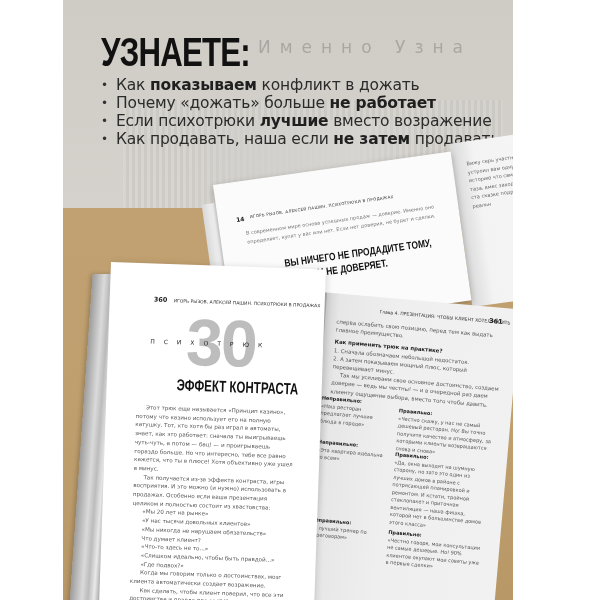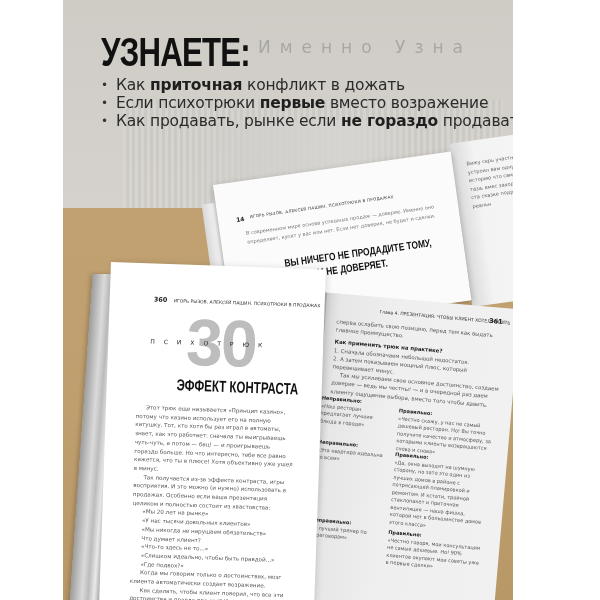--- a/index.html
+++ b/index.html
@@ -81,23 +81,24 @@
 
 <div class="canvas">
   <div class="wall-lines"></div>
   <div class="wall-shade"></div>
   <div class="table"></div>
 
   <div class="title">УЗНАЕТЕ:</div>
   <div class="title-ghost">Именно Узна</div>
 
   <ul class="bullets">
-    <li><span>Как </span><b>приточная</b><span> конфликт в дожать</span></li>
-    <li><span>Если психотрюки </span><b>первые</b><span> вместо возражение</span></li>
-    <li><span>Как продавать, рынке если </span><b>не гораздо</b><span> продавать</span></li>
+    <li><span>Как </span><b>показываем</b><span> конфликт в дожать</span></li>
+    <li><span>Почему «дожать» больше </span><b>не работает</b><span></span></li>
+    <li><span>Если психотрюки </span><b>лучшие</b><span> вместо возражение</span></li>
+    <li><span>Как продавать, наша если </span><b>не затем</b><span> продавать</span></li>
   </ul>
 
   <div class="book-back">
     <div class="bb-edge"></div>
     <div class="bb-page-right">
       <div class="bb-right-text" style="left:14px">Вижу серь участников устроил вам одну историю что самое Когда таза, вмес заход в цем, ста сказке подро На реальн</div>
     </div>
     <div class="bb-page-left">
       <div class="bb-pnum">14</div>
       <div class="bb-runhead">ИГОРЬ РЫЗОВ, АЛЕКСЕЙ ПАШИН. ПСИХОТРЮКИ В ПРОДАЖАХ</div>

